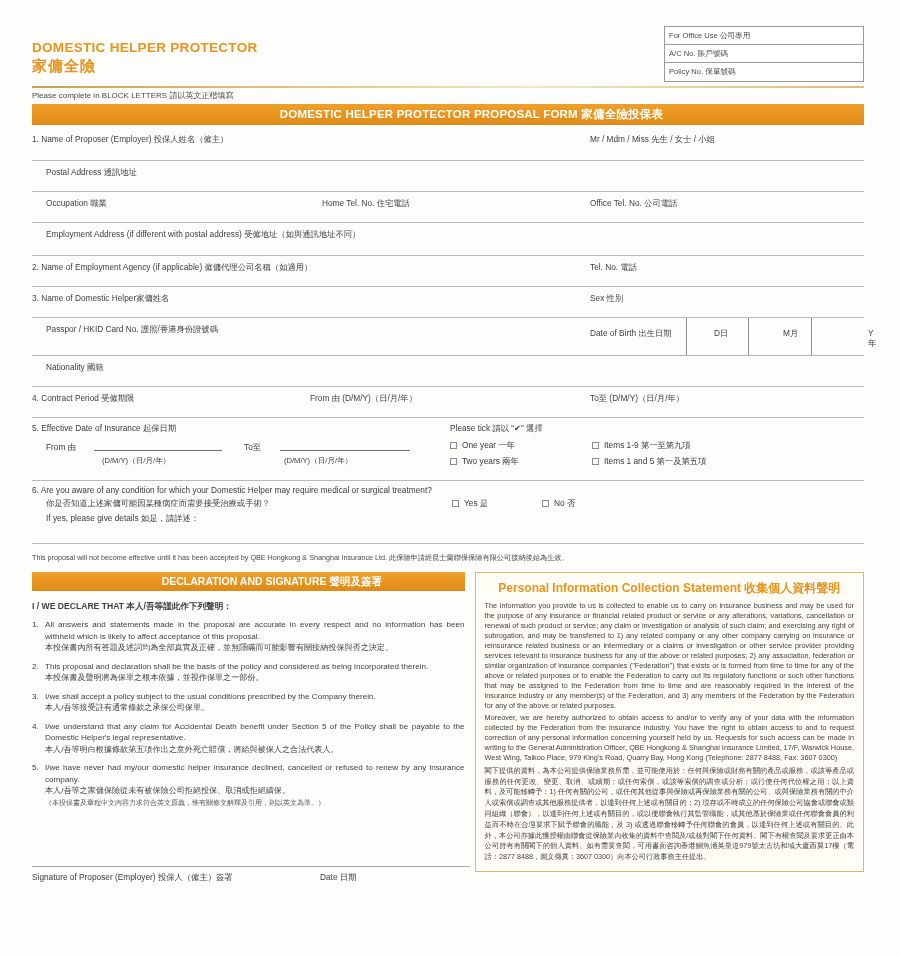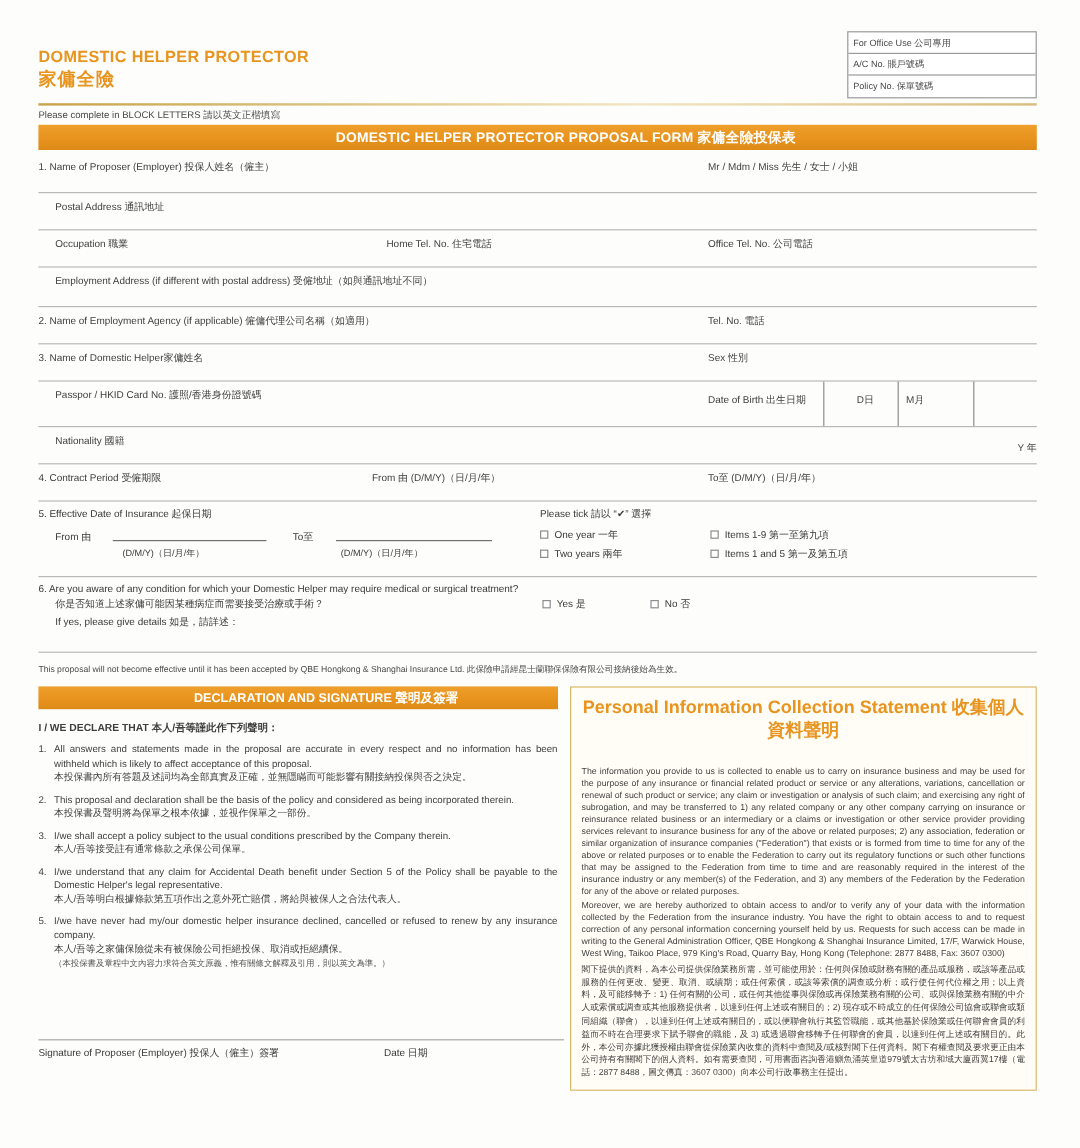--- a/index.html
+++ b/index.html
@@ -23,21 +23,21 @@
   .brand-en {
     font-size: 13.5px; font-weight: bold; letter-spacing: .3px;
     color: #E8941E;
   }
   .brand-zh {
     font-size: 15px; font-weight: bold; color: #E8941E;
     margin-top: 2px; letter-spacing: 1px;
   }
   .office-box {
     position: absolute; right: 36px; top: 26px;
-    width: 158px; border: 1px solid #9a9a9a;
+    width: 200px; border: 1px solid #9a9a9a;
     background: #fff;
   }
   .office-row {
     height: 18px; line-height: 18px;
     padding: 0 4px; font-size: 7.6px; color: #4a4a4a;
     border-bottom: 1px solid #9a9a9a;
     white-space: nowrap;
   }
   .office-row:last-child { border-bottom: none; }
   .rule-gold {
@@ -100,21 +100,21 @@
   .decl-txt { flex: 1; text-align: justify; }
   .decl-zh { display: block; }
   .decl-foot { font-size: 7px; margin-top: 6px; color: #555; }
   
   .pics {
     width: 394px; border: 1px solid #d9b96a; background: #fffdf6;
     padding: 7px 9px 8px 9px;
   }
   .pics-title {
     text-align: center; color: #E8941E; font-weight: bold;
-    font-size: 15px; margin-bottom: 20px;
+    font-size: 12px; margin-bottom: 4px;
   }
   .pics-p {
     font-size: 7.3px; line-height: 1.37; text-align: justify; color: #3f3f3f;
     margin: 0 0 2px 0;
   }
   .pics-zh { font-size: 7.2px; line-height: 1.5; text-align: justify; color: #3f3f3f; margin: 3px 0 0 0; }
   
   .sig { position: absolute; left: 32px; top: 866px; width: 438px; font-size: 8.3px; }
   .sig-line { border-top: 1px solid #a8a8a8; }
   .sig-row { position: relative; height: 20px; }
@@ -174,23 +174,23 @@
       <span class="lbl indent0">3. Name of Domestic Helper家傭姓名</span>
       <span class="lbl" style="left:558px;">Sex 性別</span>
     </div>
 
     <div class="frow" style="height:38px;">
       <span class="lbl indent1">Passpor / HKID Card No.  護照/香港身份證號碼</span>
       <span class="dob-cell" style="left:558px;">Date of Birth 出生日期</span>
       <span class="vsep" style="left:654px;"></span>
       <span class="dob-cell" style="left:682px;">D日</span>
       <span class="vsep" style="left:716px;"></span>
-      <span class="dob-cell" style="left:723px;">M月</span>
+      <span class="dob-cell" style="left:751px;">M月</span>
       <span class="vsep" style="left:779px;"></span>
-      <span class="dob-cell" style="left:816px;margin-top:40px;">Y 年</span>
+      <span class="dob-cell" style="left:836px;">Y 年</span>
     </div>
 
     <div class="frow short">
       <span class="lbl indent1">Nationality 國籍</span>
     </div>
 
     <div class="frow short">
       <span class="lbl indent0">4. Contract Period 受僱期限</span>
       <span class="lbl" style="left:278px;">From 由 (D/M/Y)（日/月/年）</span>
       <span class="lbl" style="left:558px;">To至 (D/M/Y)（日/月/年）</span>

